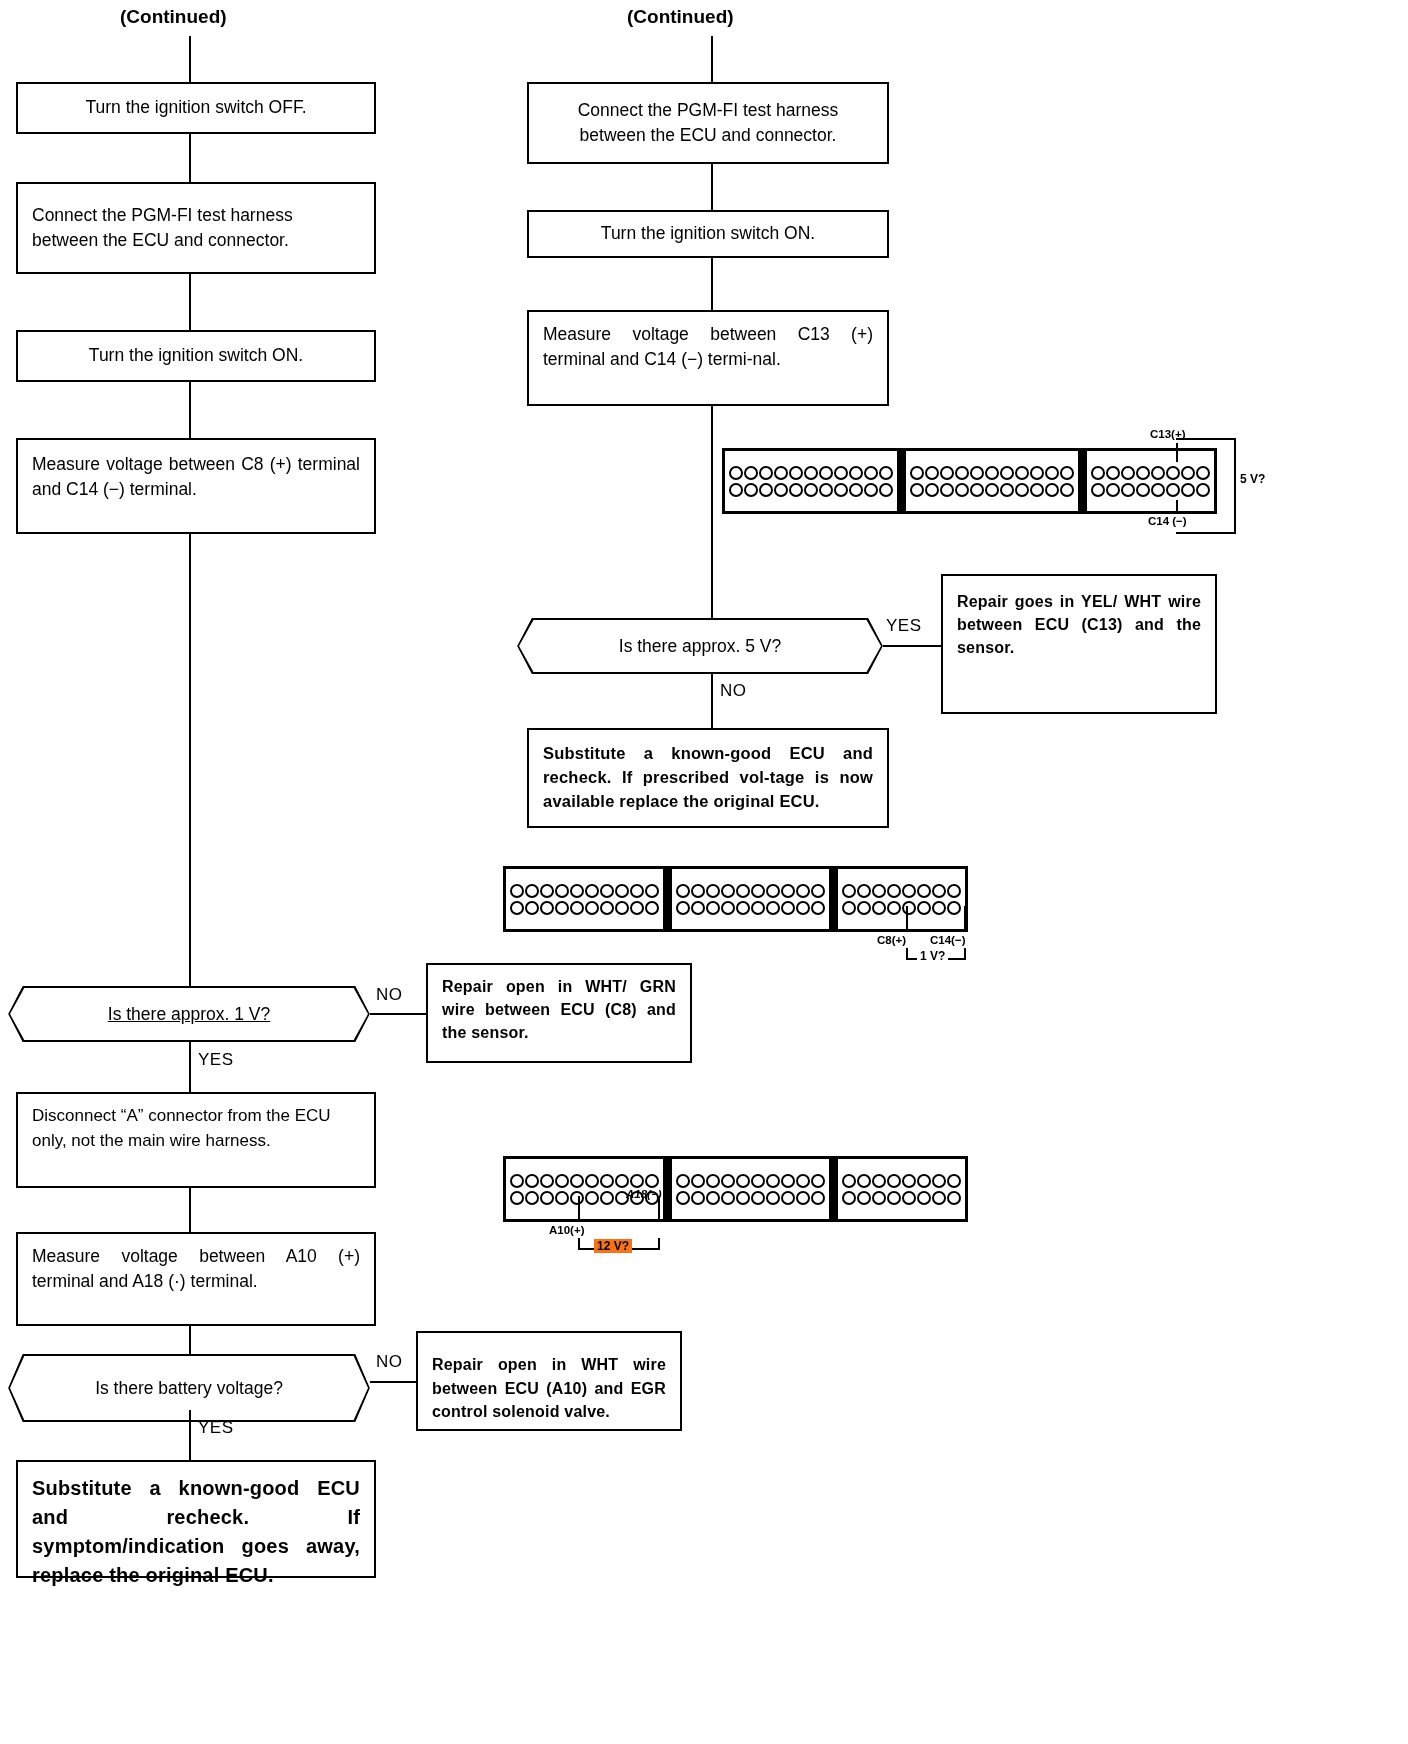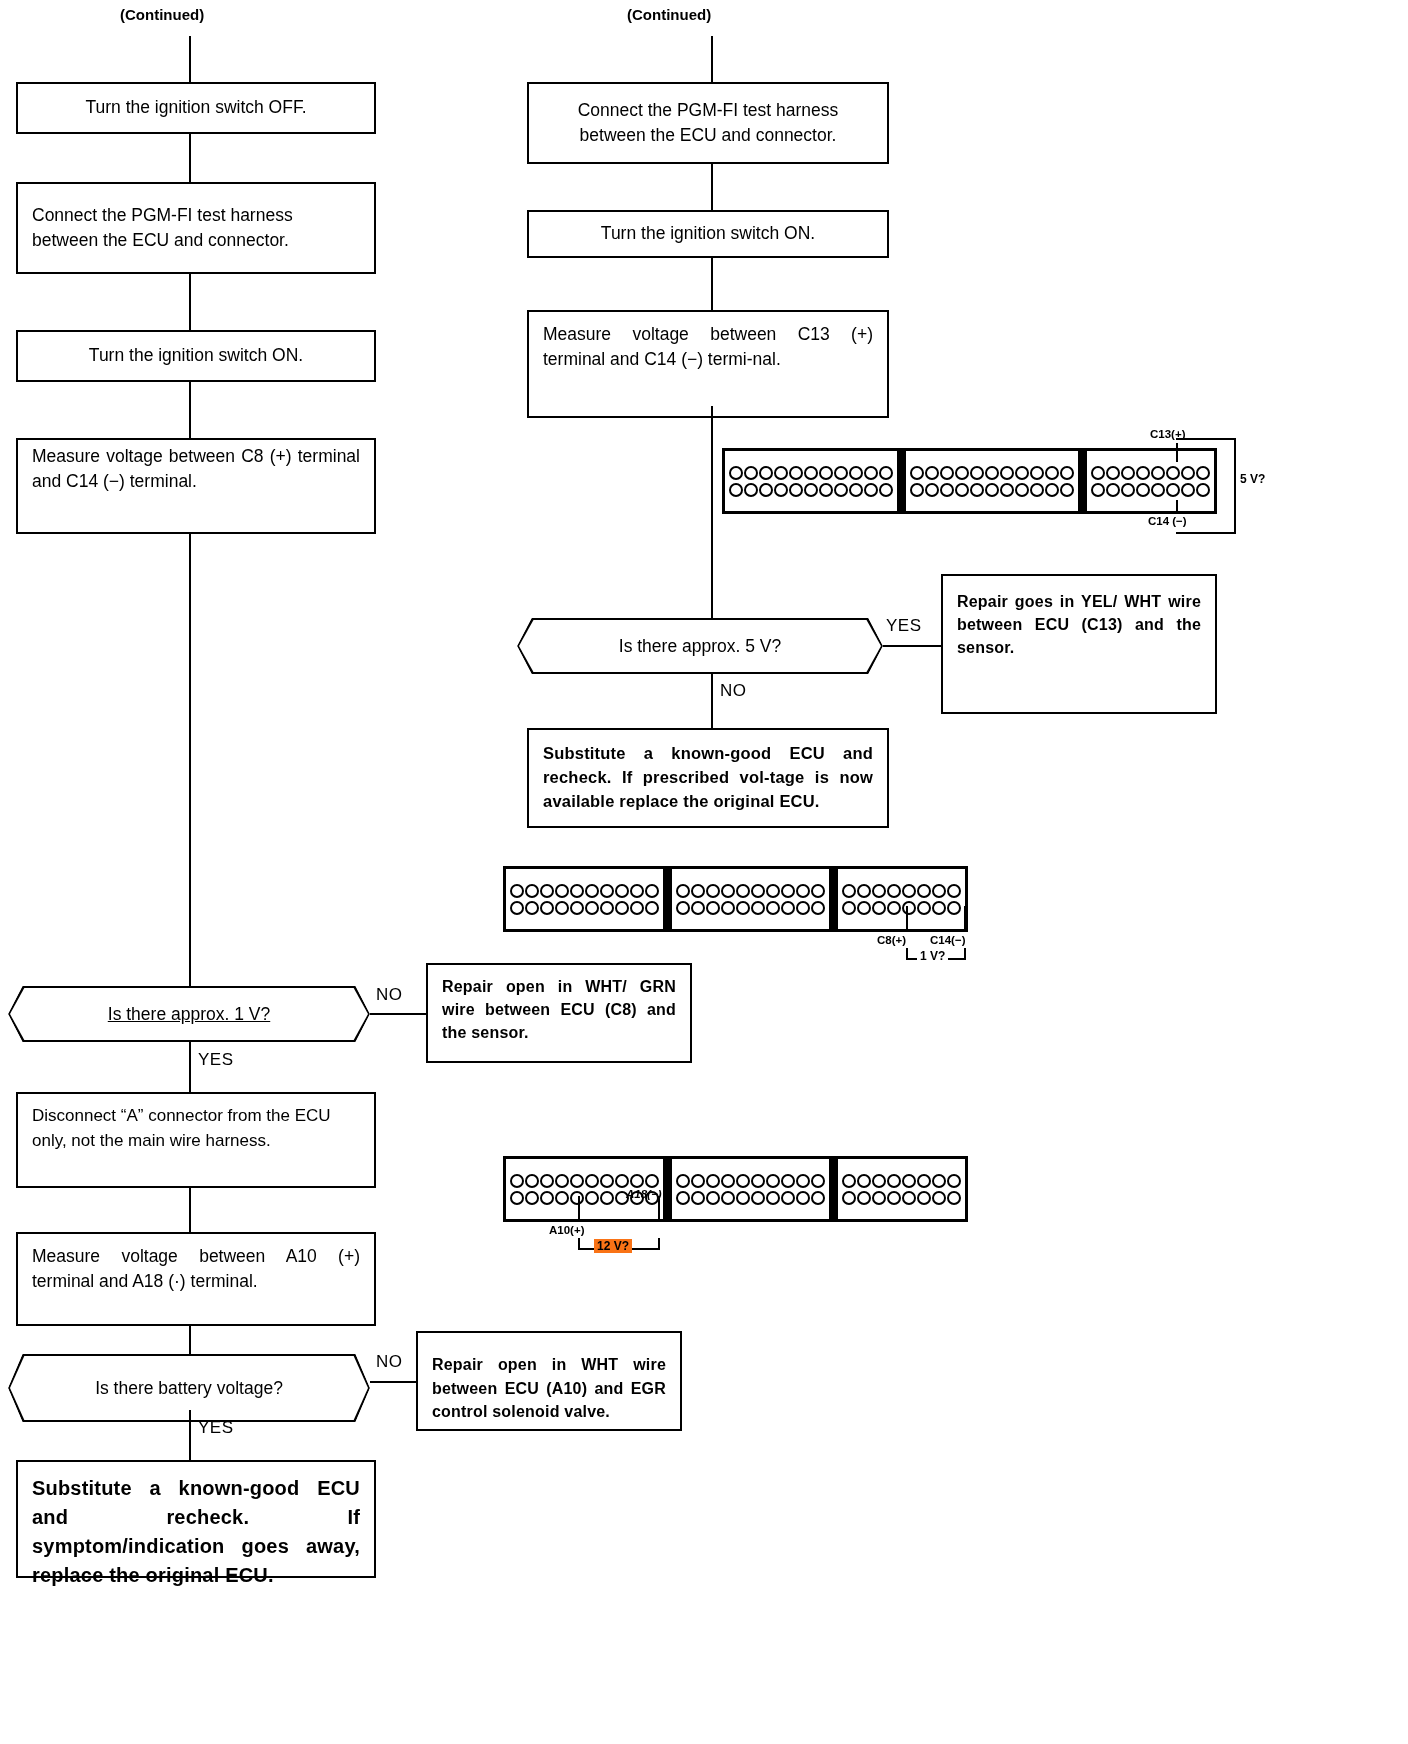--- a/index.html
+++ b/index.html
@@ -42,21 +42,21 @@
     background:#fff;
   }
   .hex .lbl{position:relative;z-index:3;}
 
   
   .vline{position:absolute;width:2px;background:#000;}
   .hline{position:absolute;height:2px;background:#000;}
 
   .edgelabel{position:absolute;font-size:17px;letter-spacing:.5px;}
 
-  .contd{position:absolute;font-weight:bold;font-size:15px;}
+  .contd{position:absolute;font-weight:bold;font-size:19px;}
 
   
   .conn{position:absolute;display:flex;align-items:stretch;
         border:3px solid #000;background:#fff;box-sizing:border-box;}
   .connseg{display:flex;flex-direction:column;justify-content:center;
            gap:3px;padding:4px 4px;box-sizing:border-box;}
   .connsep{width:9px;background:#000;}
   .pinrow{display:flex;gap:1px;}
   .pin{width:14px;height:14px;border:2px solid #000;border-radius:50%;
        box-sizing:border-box;background:#fff;}
@@ -84,21 +84,21 @@
 </div>
 
 <div class="vline" style="left:189px;top:274px;height:56px;"></div>
 
 <div class="box center" style="left:16px;top:330px;width:360px;height:52px;">
   <div class="t">Turn the ignition switch ON.</div>
 </div>
 
 <div class="vline" style="left:189px;top:382px;height:56px;"></div>
 
-<div class="box justify" style="left:16px;top:438px;width:360px;height:96px;align-items:flex-start;padding-top:4px;">
+<div class="box justify" style="left:16px;top:438px;width:360px;height:96px;align-items:flex-start;padding-top:12px;">
   <div class="t">Measure voltage between C8 (+) terminal and C14 (−) terminal.</div>
 </div>
 
 <div class="vline" style="left:189px;top:534px;height:452px;"></div>
 
 <div class="hex" style="left:8px;top:986px;width:362px;height:56px;text-decoration:underline;">
   <div class="inner"></div>
   <div class="inner2"></div>
   <div class="lbl">Is there approx. 1 V?</div>
 </div>
@@ -154,21 +154,21 @@
 </div>
 
 <div class="vline" style="left:711px;top:164px;height:46px;"></div>
 
 <div class="box center" style="left:527px;top:210px;width:362px;height:48px;">
   <div class="t">Turn the ignition switch ON.</div>
 </div>
 
 <div class="vline" style="left:711px;top:258px;height:52px;"></div>
 
-<div class="box justify" style="left:527px;top:310px;width:362px;height:108px;align-items:flex-start;padding-top:10px;">
+<div class="box justify" style="left:527px;top:310px;width:362px;height:96px;align-items:flex-start;padding-top:10px;">
   <div class="t">Measure voltage between C13 (+) terminal and C14 (−) termi-nal.</div>
 </div>
 
 <div class="vline" style="left:711px;top:406px;height:212px;"></div>
 
 <div class="conn" style="left:722px;top:448px;height:66px;">
   <div class="connseg">
     <div class="pinrow">
       <span class="pin"></span>
         <span class="pin"></span>

